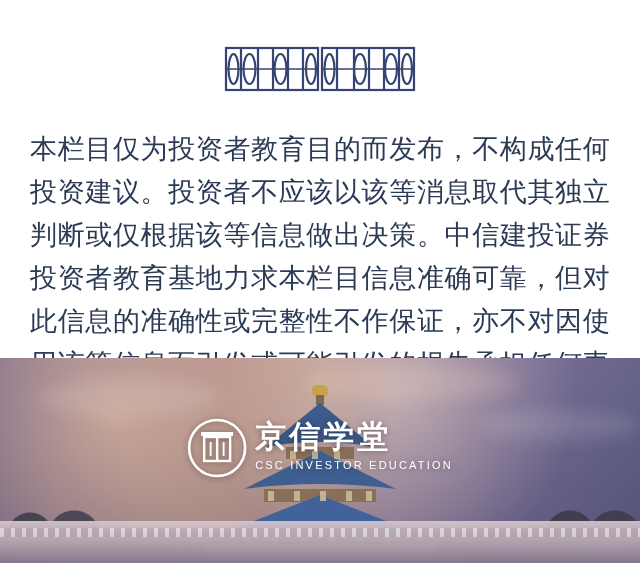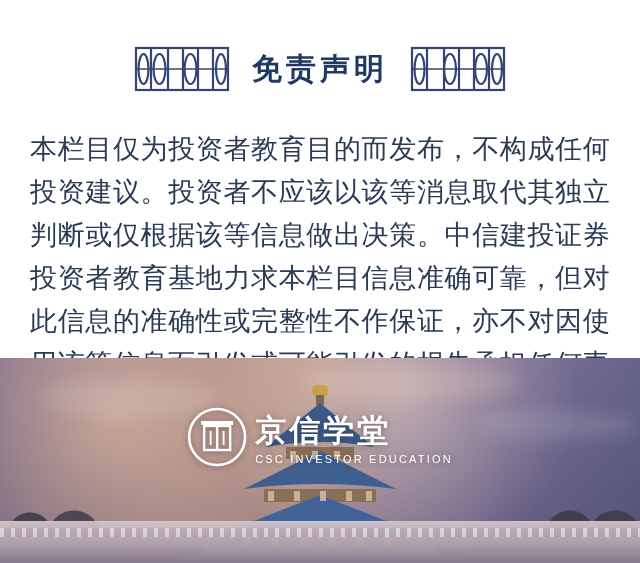--- a/index.html
+++ b/index.html
@@ -136,24 +136,24 @@
       radial-gradient(circle at 30px 30px, rgba(58,56,70,0.85) 0 22px, rgba(0,0,0,0) 23px),
       radial-gradient(circle at 74px 32px, rgba(58,56,70,0.8) 0 26px, rgba(0,0,0,0) 27px),
       radial-gradient(circle at 570px 30px, rgba(58,56,70,0.85) 0 24px, rgba(0,0,0,0) 25px),
       radial-gradient(circle at 615px 32px, rgba(58,56,70,0.8) 0 26px, rgba(0,0,0,0) 27px);
   }
 
   
   .logo-block {
     position: absolute;
     left: 50%;
-    top: 407px;
+    top: 418px;
     transform: translateX(-50%);
     display: flex;
-    align-items: flex-end;
+    align-items: flex-start;
     gap: 8px;
     filter: drop-shadow(0 1px 3px rgba(0,0,0,0.35));
   }
   .logo-mark {
     width: 60px;
     height: 60px;
     flex: 0 0 auto;
   }
   .logo-mark svg { display: block; }
   .logo-words {
@@ -198,21 +198,20 @@
           <line x1="64" y1="4" x2="64" y2="46"></line>
           <line x1="79" y1="4" x2="79" y2="46"></line>
           <ellipse cx="25.5" cy="25" rx="6" ry="15"></ellipse>
           <ellipse cx="56.5" cy="25" rx="6" ry="15"></ellipse>
           <ellipse cx="87" cy="25" rx="5" ry="15"></ellipse>
           <ellipse cx="9.5" cy="25" rx="5" ry="15"></ellipse>
           <line x1="2" y1="25" x2="94" y2="25" stroke-width="1.4"></line>
         </svg>
       </span>
 
-      <h1 class="title-text">免责声明</h1>
 
       <span class="ornament">
         <svg viewBox="0 0 96 50" width="96" height="50" fill="none" stroke="#2b3a6b" stroke-width="2.2">
           <rect x="2" y="4" width="92" height="42"></rect>
           <line x1="17" y1="4" x2="17" y2="46"></line>
           <line x1="34" y1="4" x2="34" y2="46"></line>
           <line x1="49" y1="4" x2="49" y2="46"></line>
           <line x1="64" y1="4" x2="64" y2="46"></line>
           <line x1="79" y1="4" x2="79" y2="46"></line>
           <ellipse cx="9.5" cy="25" rx="5" ry="15"></ellipse>

